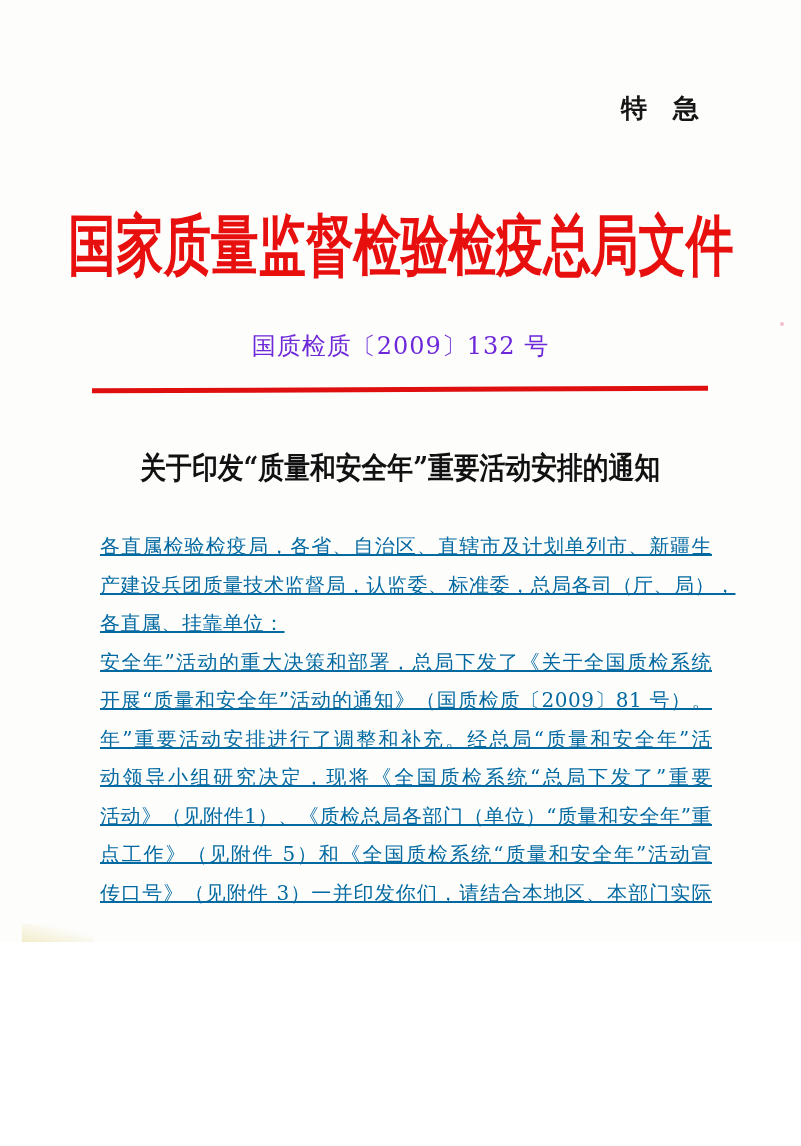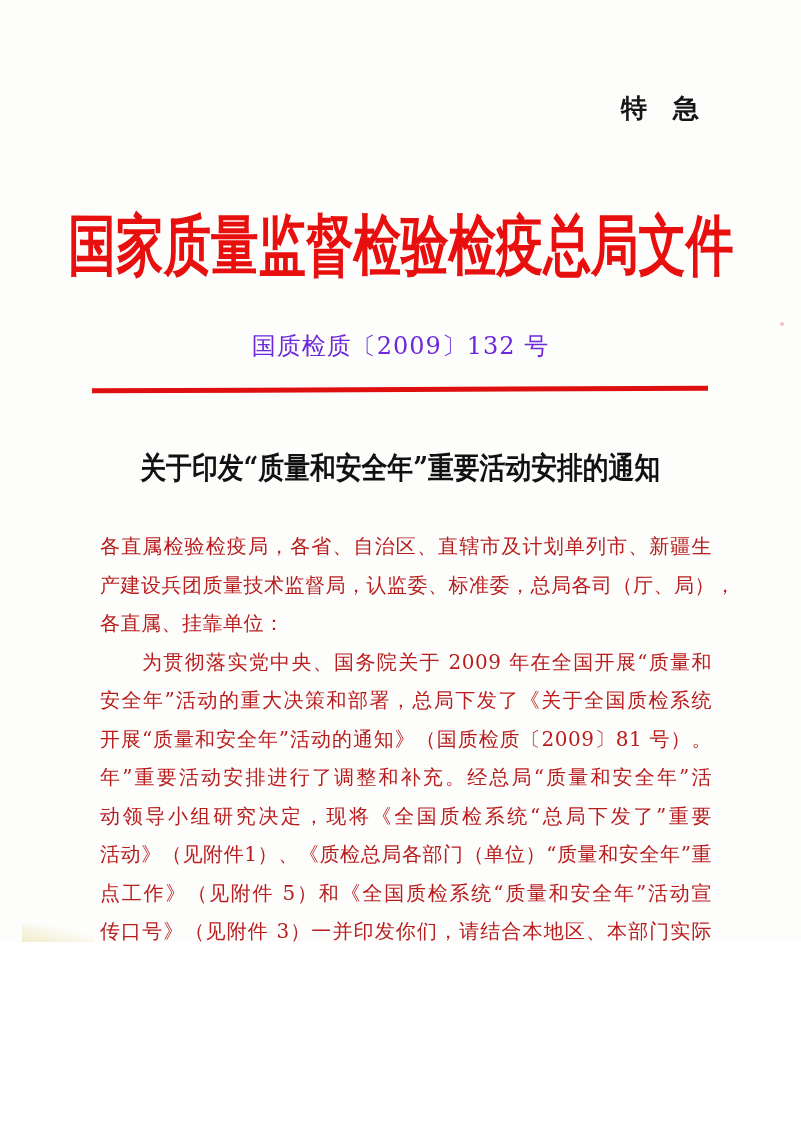--- a/index.html
+++ b/index.html
@@ -91,21 +91,22 @@
     white-space: nowrap;
     transform: scaleX(0.86);
     transform-origin: center;
   }
   
   .body-text {
     position: absolute;
     top: 527px;
     left: 100px;
     width: 612px;
-    color: #b91c1c;
+    color: #0369a1;
+    text-decoration: underline;
   }
   .body-line {
     font-size: 20px;
     line-height: 38.5px;
     height: 38.5px;
     white-space: nowrap;
     text-align: justify;
     text-align-last: justify;
     text-justify: inter-character;
     letter-spacing: 0.5px;
@@ -175,21 +176,20 @@
   <div class="red-rule"></div>
 
   <div class="notice-title">
     <span class="notice-title-text">关于印发“质量和安全年”重要活动安排的通知</span>
   </div>
 
   <div class="body-text">
     <div class="body-line">各直属检验检疫局，各省、自治区、直辖市及计划单列市、新疆生</div>
     <div class="body-line">产建设兵团质量技术监督局，认监委、标准委，总局各司（厅、局），</div>
     <div class="body-line short">各直属、挂靠单位：</div>
-    <div class="body-line indent">为贯彻落实党中央、国务院关于 2009 年在全国开展“质量和</div>
     <div class="body-line">安全年”活动的重大决策和部署，总局下发了《关于全国质检系统</div>
     <div class="body-line">开展“质量和安全年”活动的通知》（国质检质〔2009〕81 号）。</div>
     <div class="body-line">年”重要活动安排进行了调整和补充。经总局“质量和安全年”活</div>
     <div class="body-line">动领导小组研究决定，现将《全国质检系统“总局下发了”重要</div>
     <div class="body-line">活动》（见附件1）、《质检总局各部门（单位）“质量和安全年”重</div>
     <div class="body-line">点工作》（见附件 5）和《全国质检系统“质量和安全年”活动宣</div>
     <div class="body-line">传口号》（见附件 3）一并印发你们，请结合本地区、本部门实际</div>
   </div>
 
   <div class="page-number">— 1 —</div>

